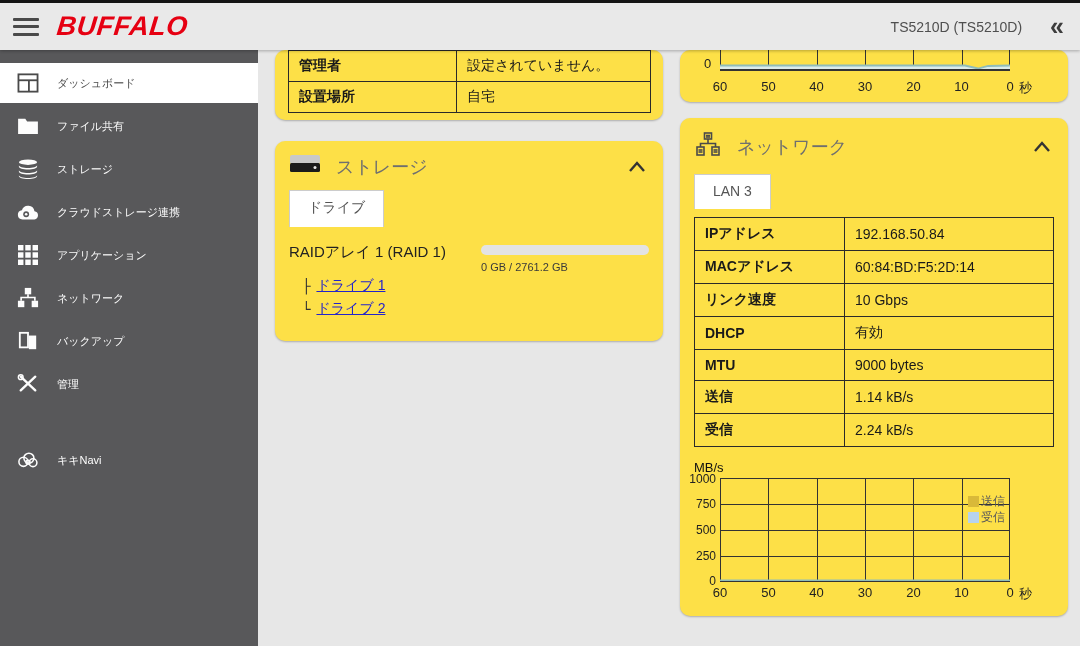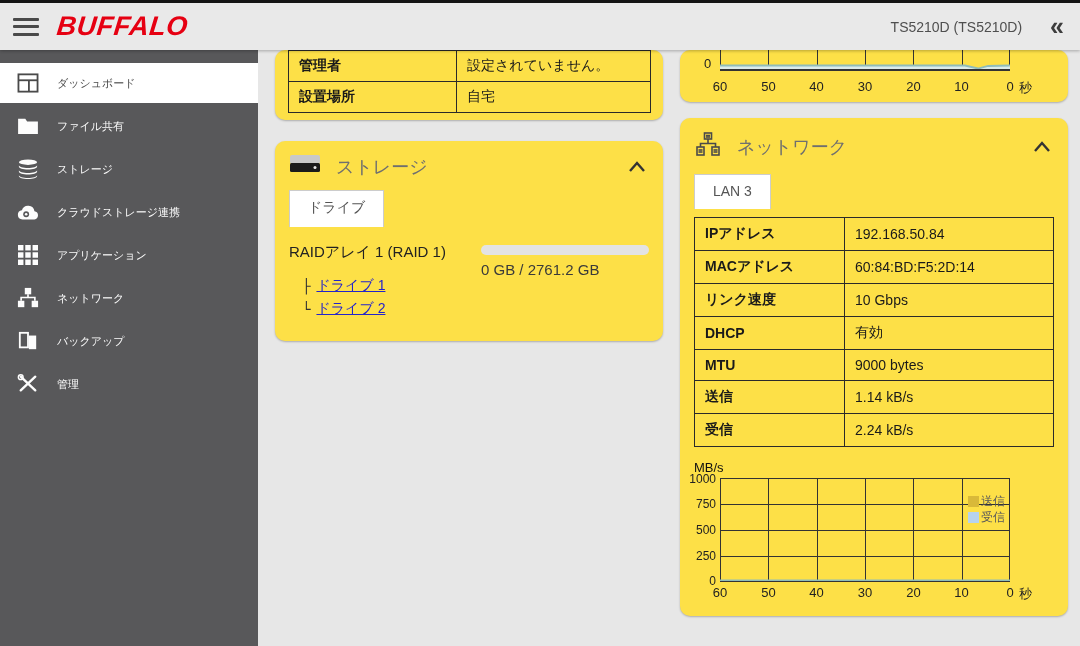--- a/index.html
+++ b/index.html
@@ -83,21 +83,21 @@
   .storage-left { flex: 1; }
   .raid-name { font-size: 15px; color: #222; }
   .tree { margin-top: 15px; margin-left: 13px; font-size: 14px; }
   .tree-row { margin-bottom: 5px; display: flex; align-items: center; }
   .tree-prefix { color: #333; margin-right: 6px; font-weight: bold;
     font-family: "DejaVu Sans Mono", monospace; }
   a.drive-link { color: #2323cc; text-decoration: underline; cursor: pointer; }
   .usage { width: 168px; padding-top: 2px; }
   .usage-bar { height: 10px; background: #e3e3e3; border-radius: 5px; overflow: hidden; }
   .usage-fill { height: 100%; background: #8fd18f; }
-  .usage-text { font-size: 15px; color: #3a3a3a; margin-top: 6px; }
+  .usage-text { font-size: 11px; color: #3a3a3a; margin-top: 6px; }
 
   
   .chart-partial { padding: 0 14px 7px 14px; }
   .mini-wrap { position: relative; margin-left: 26px; width: 290px; }
   .mini-y { position: absolute; left: -16px; top: 6px; font-size: 13px; color: #222; }
   .mini-x-labels { position: relative; height: 17px; margin-left: 26px;
     width: 290px; font-size: 13px; color: #222; }
   .mini-x-labels span { position: absolute; transform: translateX(-50%); top: 1px; }
   .x-unit { position: absolute; right: -22px; transform: none !important; }
 
@@ -244,20 +244,33 @@
           <g stroke="currentColor" stroke-width="2.6" stroke-linecap="round">
         <line x1="4" y1="18" x2="20" y2="3"></line>
             <line x1="4" y1="3" x2="20" y2="18"></line>
           </g>
         <circle cx="4" cy="3.5" r="2.6" fill="none" stroke="currentColor" stroke-width="1.6"></circle>
         </svg>
     </span>
     <span class="nav-label">管理</span>
   </div>
 
+  <div class="nav-item footer">
+    <span class="nav-icon">
+      <svg width="24" height="20" viewBox="0 0 26 22">
+          <g fill="none" stroke="currentColor" stroke-width="1.7">
+        <circle cx="8" cy="13" r="5"></circle>
+            <circle cx="14" cy="9" r="5.5"></circle>
+            <circle cx="18.5" cy="14" r="4.3"></circle>
+            <circle cx="13" cy="13.5" r="2.2"></circle>
+          </g>
+        </svg>
+    </span>
+    <span class="nav-label">キキNavi</span>
+  </div>
 </div>
 
 <div class="main">
 
   <div class="col-left">
 
     <div class="panel info-panel">
       <table class="kv">
         <tbody>
             <tr>

